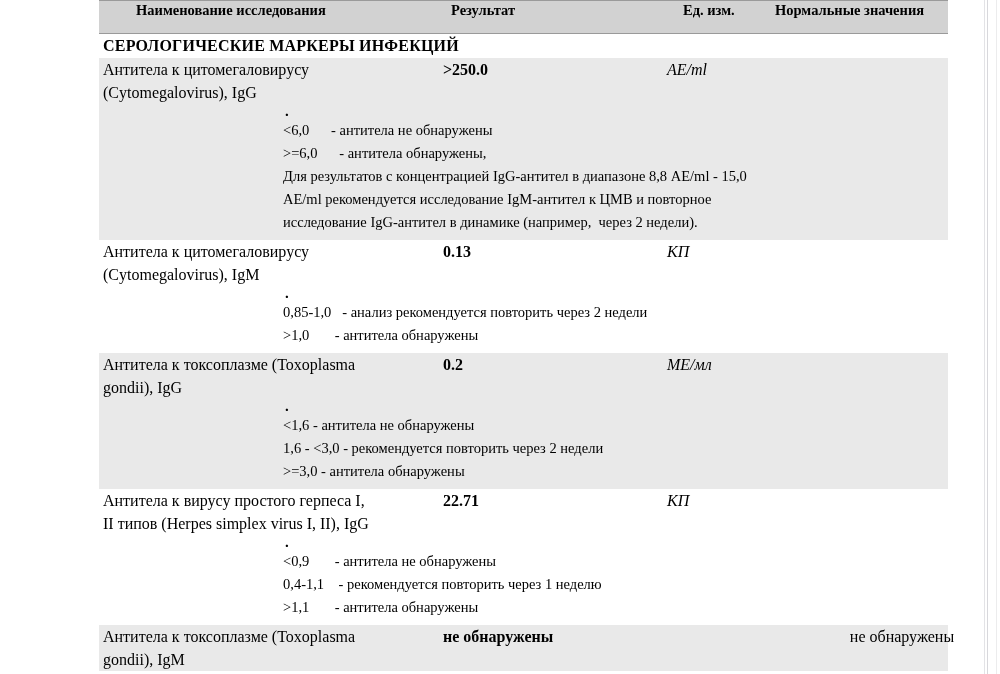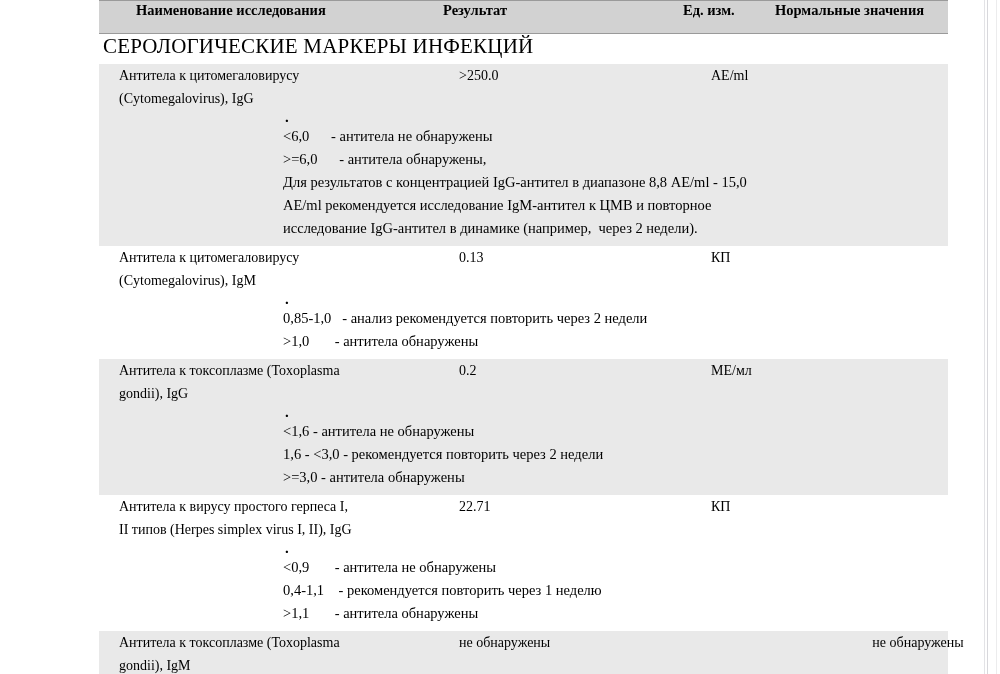--- a/index.html
+++ b/index.html
@@ -54,67 +54,67 @@
   }
   .thead .th {
     position: absolute;
     top: 1px;
     font-weight: bold;
     font-size: 14.5px;
     line-height: 17px;
     white-space: nowrap;
   }
   .th-name   { left: 37px; }
-  .th-result { left: 344px; }
+  .th-result { left: 352px; }
   .th-unit   { left: 584px; }
   .th-norm   { left: 676px; }
 
   
   .section-title {
-    height: 30px;
+    height: 24px;
     padding-left: 4px;
-    font-weight: normal;
-    font-size: 21px;
+    font-weight: bold;
+    font-size: 16px;
     line-height: 24px;
     letter-spacing: 0.2px;
     white-space: nowrap;
     background: #ffffff;
   }
 
   
   .block {
     position: relative;
     box-sizing: border-box;
   }
   .block.shaded { background: #e9e9e9; }
   .block.plain  { background: #ffffff; }
 
   .row-main {
     position: relative;
     height: 46px;
   }
   .cell {
     position: absolute;
-    font-size: 14px;
+    font-size: 16px;
     line-height: 23px;
-    margin-left: 16px;
   }
   .cell-name {
     left: 4px;
     top: 0px;
     width: 300px;
   }
   .cell-result {
     left: 344px;
     top: 0px;
-    font-weight: normal;
+    font-weight: bold;
   }
   .cell-unit {
-    left: 596px;
-    top: 0px;
+    left: 568px;
+    top: 0px;
+    font-style: italic;
   }
   .cell-norm {
     left: 698px;
     top: 0px;
     width: 210px;
     text-align: center;
   }
 
   .notes {
     position: relative;

